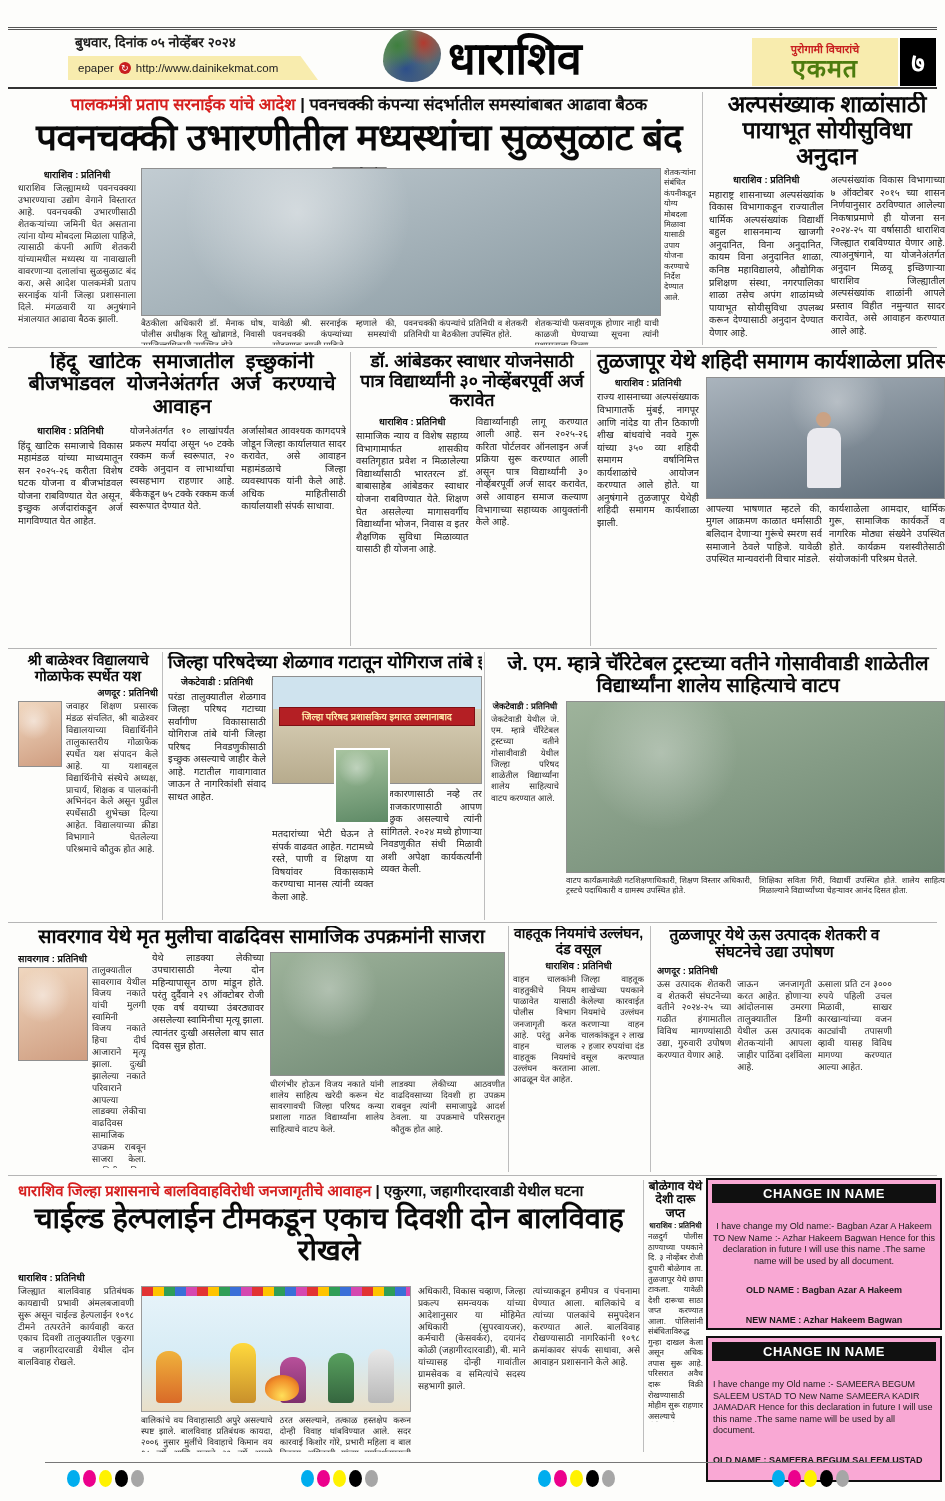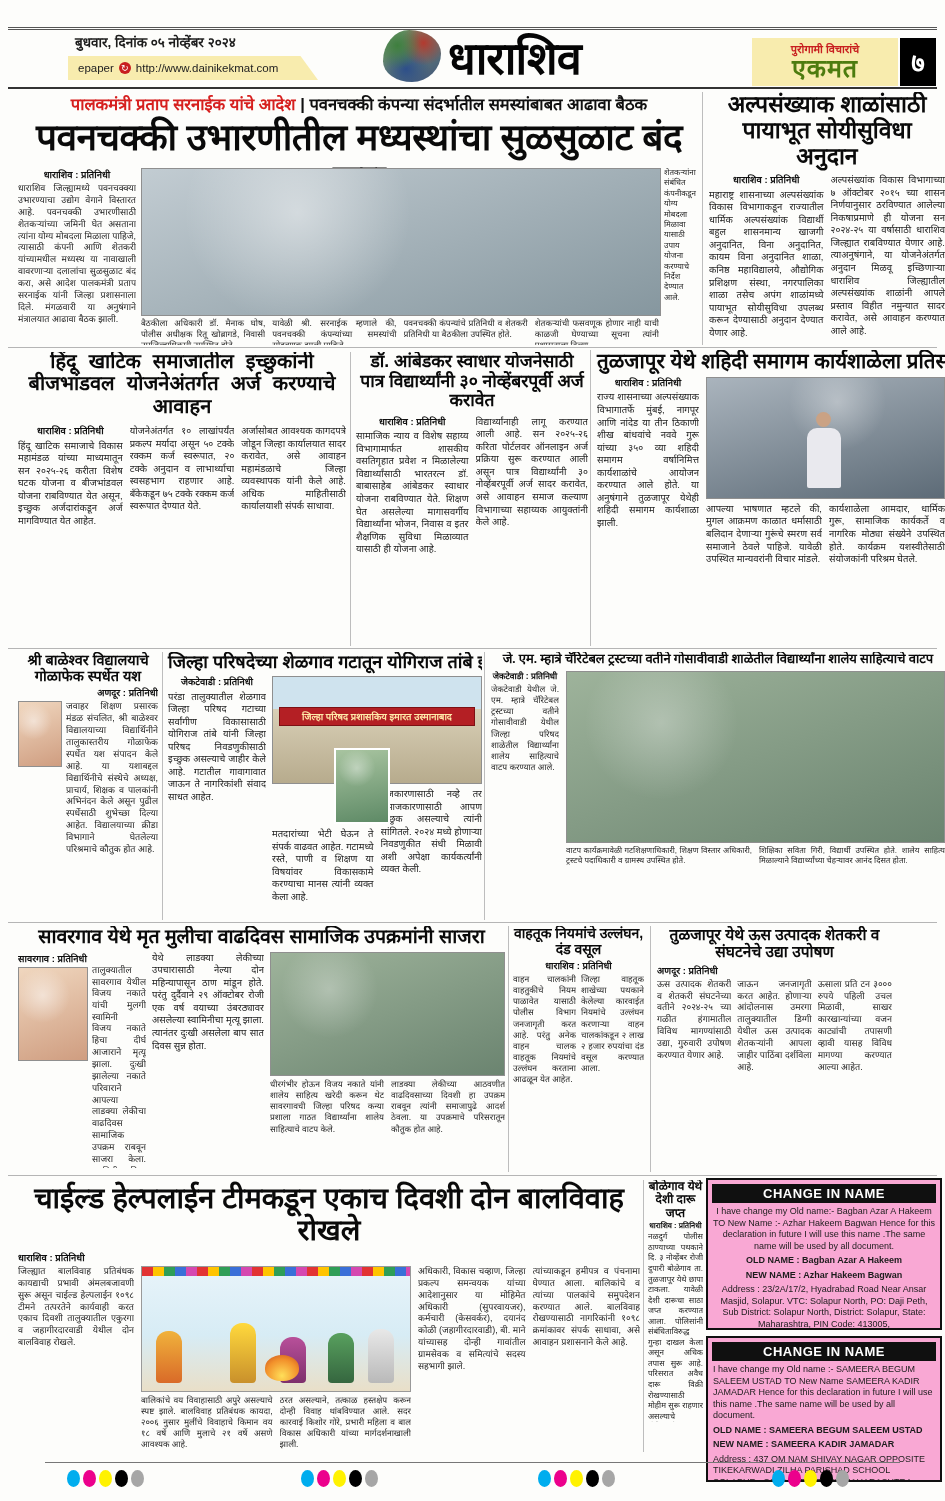--- a/index.html
+++ b/index.html
@@ -23,21 +23,21 @@
   .photo.slate{background:radial-gradient(circle at 55% 20%,rgba(255,255,255,.35),transparent 30%),linear-gradient(165deg,#aab4bd,#5d6b77);}
   .photo.tan{background:linear-gradient(180deg,#cfe3ee 0%,#cfe3ee 30%,#d8cfb6 30%,#b7ab8d 100%);}
   .photo.classroom{background:radial-gradient(circle at 25% 30%,rgba(255,255,255,.3),transparent 25%),linear-gradient(160deg,#9eb39b,#6b8470);}
   .vrule{border-left:1px solid #bdbdbd;}
   .hrule{border-top:1px solid #b5b5b5;}
   .kicker{font-weight:bold;white-space:nowrap;overflow:hidden;}
   .kicker .red{color:#d6201f;}
   .kicker .blk{color:#101010;}
   .notice{border:2px solid #101010;background:#f9a8d4;padding:4px;box-sizing:border-box;}
   .notice .bar{background:#101010;color:#fff;font-weight:bold;text-align:center;font-size:13px;padding:2px 0;letter-spacing:.5px;}
-  .notice p{margin:3px 1px;font-size:9px;line-height:1.28;text-align:center;}
+  .notice p{margin:18px 1px;font-size:9px;line-height:1.28;text-align:center;}
   .notice .strong{font-weight:bold;}
   .dot{width:13px;height:17px;border-radius:50%;display:inline-block;margin:0 1.5px;vertical-align:middle;}
   .banner{position:absolute;left:6px;right:6px;background:#b41f24;color:#ffe9a8;font-size:9.5px;font-weight:bold;
     text-align:center;padding:2px 0;border:1px solid #7d1014;}
   .bunting{height:9px;background:repeating-linear-gradient(90deg,#e23333 0 11px,#ffc400 11px 22px,#2f9e57 22px 33px,#3a6fd8 33px 44px,#d548b0 44px 55px);}
   .cartoon{border:1px solid #999;background:linear-gradient(180deg,#e8f4fa 0%,#d7ecf5 55%,#e9dfc8 100%);position:relative;overflow:hidden;}
   .flame{position:absolute;left:46%;bottom:10px;width:34px;height:26px;border-radius:50% 50% 45% 45%;
     background:radial-gradient(circle at 50% 80%,#ffdf59,#f2912b 60%,#c84f1d);}
   .figure{position:absolute;bottom:8px;width:26px;height:52px;border-radius:12px 12px 4px 4px;}
   .mast-logo{border-radius:45% 55% 50% 50%/60% 45% 55% 40%;
@@ -175,21 +175,21 @@
       <div class="photo green" style="position:absolute;left:62px;top:72px;width:52px;height:72px;border:2px solid #fff;"></div>
       <div class="cols" style="margin-top:4px;height:122px;">
         <div class="col" style="padding-top:40px;box-sizing:border-box;">मतदारांच्या भेटी घेऊन ते संपर्क वाढवत आहेत. गटामध्ये रस्ते, पाणी व शिक्षण या विषयांवर विकासकामे करण्याचा मानस त्यांनी व्यक्त केला आहे.</div>
         <div class="col">राजकारणासाठी नव्हे तर समाजकारणासाठी आपण इच्छुक असल्याचे त्यांनी सांगितले. २०२४ मध्ये होणाऱ्या निवडणुकीत संधी मिळावी अशी अपेक्षा कार्यकर्त्यांनी व्यक्त केली.</div>
       </div>
     </div>
   </div>
 </div>
 
 <div class="abs vrule" style="left:484px;top:652px;width:461px;height:268px;padding-left:6px;box-sizing:border-box;overflow:hidden;">
-  <div class="hl" style="font-size:13px;font-family:Liberation Serif, serif;">जे. एम. म्हात्रे चॅरिटेबल ट्रस्टच्या वतीने गोसावीवाडी शाळेतील विद्यार्थ्यांना शालेय साहित्याचे वाटप</div>
+  <div class="hl" style="font-size:20px;">जे. एम. म्हात्रे चॅरिटेबल ट्रस्टच्या वतीने गोसावीवाडी शाळेतील विद्यार्थ्यांना शालेय साहित्याचे वाटप</div>
   <div style="display:flex;gap:7px;margin-top:4px;height:205px;">
     <div class="col" style="flex:0 0 68px;font-size:8.5px;">
       <div class="byline" style="font-size:8.5px;">जेकटेवाडी : प्रतिनिधी</div>
       <span>जेकटेवाडी येथील जे. एम. म्हात्रे चॅरिटेबल ट्रस्टच्या वतीने गोसावीवाडी येथील जिल्हा परिषद शाळेतील विद्यार्थ्यांना शालेय साहित्याचे वाटप करण्यात आले.</span>
     </div>
     <div style="flex:1;">
       <div class="photo classroom" style="width:100%;height:172px;box-sizing:border-box;"></div>
       <div class="cols" style="margin-top:3px;height:26px;">
         <div class="col tiny" style="font-size:8px;">वाटप कार्यक्रमावेळी गटशिक्षणाधिकारी, शिक्षण विस्तार अधिकारी, ट्रस्टचे पदाधिकारी व ग्रामस्थ उपस्थित होते.</div>
         <div class="col tiny" style="font-size:8px;">शिक्षिका सविता गिरी, विद्यार्थी उपस्थित होते. शालेय साहित्य मिळाल्याने विद्यार्थ्यांच्या चेहऱ्यावर आनंद दिसत होता.</div>
@@ -235,20 +235,24 @@
   <div class="cols" style="gap:6px;height:180px;">
     <div class="col" style="font-size:9px;">ऊस उत्पादक शेतकरी व शेतकरी संघटनेच्या वतीने २०२४-२५ च्या गळीत हंगामातील विविध मागण्यांसाठी उद्या, गुरुवारी उपोषण करण्यात येणार आहे.</div>
     <div class="col" style="font-size:9px;">जाऊन जनजागृती करत आहेत. होणाऱ्या आंदोलनास उमरगा तालुक्यातील डिग्गी येथील ऊस उत्पादक शेतकऱ्यांनी आपला जाहीर पाठिंबा दर्शविला आहे.</div>
     <div class="col" style="font-size:9px;">ऊसाला प्रति टन ३००० रुपये पहिली उचल मिळावी, साखर कारखान्यांच्या वजन काट्यांची तपासणी व्हावी यासह विविध मागण्या करण्यात आल्या आहेत.</div>
   </div>
 </div>
 
 <div class="abs hrule" style="left:8px;top:1175px;width:929px;"></div>
 
 <div class="abs" style="left:18px;top:1180px;width:622px;height:272px;overflow:hidden;">
+  <div class="kicker" style="font-size:15px;">
+    <span class="red">धाराशिव जिल्हा प्रशासनाचे बालविवाहविरोधी जनजागृतीचे आवाहन</span>
+    <span class="blk">| एकुरगा, जहागीरदारवाडी येथील घटना</span>
+  </div>
   <div class="hl" style="font-size:29px;margin-top:2px;">चाईल्ड हेल्पलाईन टीमकडून एकाच दिवशी दोन बालविवाह रोखले</div>
   <div class="byline-left" style="margin:4px 0 2px;">धाराशिव : प्रतिनिधी</div>
   <div style="display:flex;gap:7px;height:196px;">
     <div class="col" style="flex:0 0 116px;font-size:9px;">जिल्ह्यात बालविवाह प्रतिबंधक कायद्याची प्रभावी अंमलबजावणी सुरू असून चाईल्ड हेल्पलाईन १०९८ टीमने तत्परतेने कार्यवाही करत एकाच दिवशी तालुक्यातील एकुरगा व जहागीरदारवाडी येथील दोन बालविवाह रोखले.</div>
     <div style="flex:0 0 270px;">
       <div class="cartoon" style="width:100%;height:126px;box-sizing:border-box;">
         <div class="bunting"></div>
         <div class="figure" style="left:14px;background:linear-gradient(180deg,#f0b23c,#d96a28);"></div>
         <div class="figure" style="left:88px;background:linear-gradient(180deg,#ffd93d,#c9902b);height:60px;"></div>
         <div class="figure" style="left:138px;background:linear-gradient(180deg,#b8509a,#7e2f6c);height:46px;"></div>

